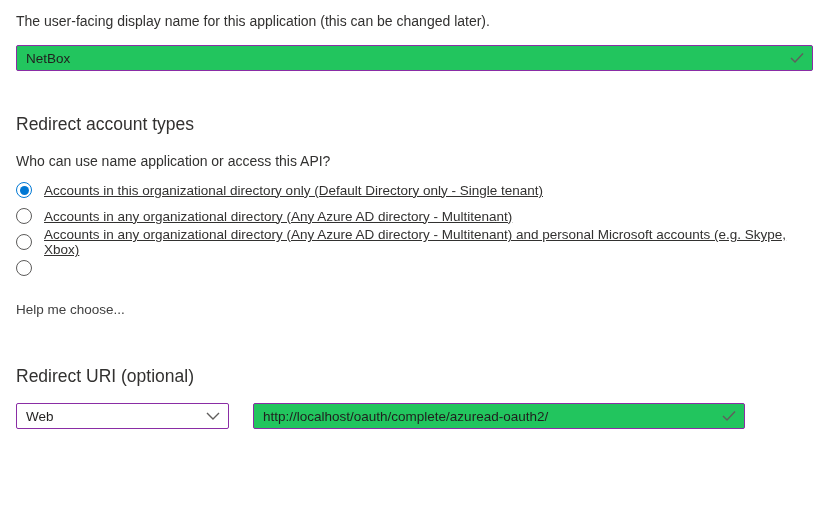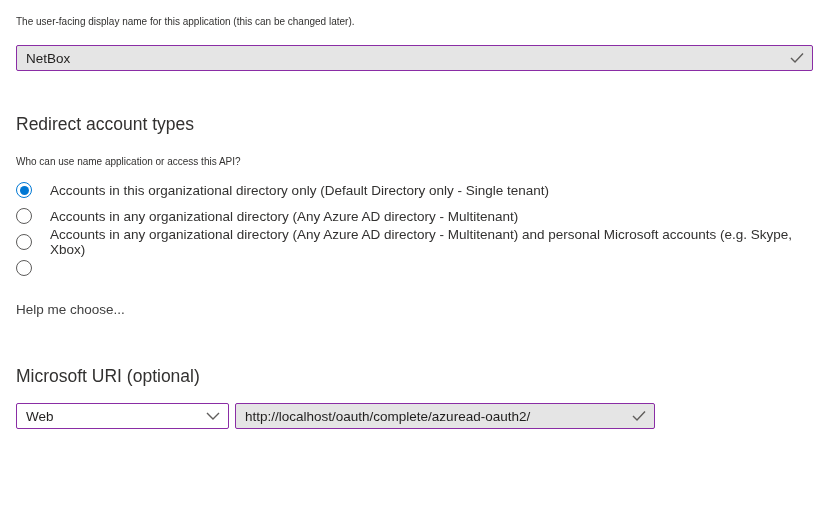--- a/index.html
+++ b/index.html
@@ -13,21 +13,21 @@
   .container { padding: 0 16px; width: 829px; }
 
   .section-heading {
     font-size: 17.5px;
     font-weight: 400;
     color: #323130;
     line-height: 22px;
   }
   .required-marker { color: #d13438; margin-right: 4px; font-size: 15px; }
   .desc-text {
-    font-size: 10px;
+    font-size: 14px;
     color: #323130;
     line-height: 19px;
   }
   .link {
     font-size: 13.5px;
     color: #404040;
     text-decoration: none;
     cursor: pointer;
     display: inline-block;
   }
@@ -43,21 +43,21 @@
   }
   .text-input {
     width: 100%; height: 100%;
     border: 1px solid #8a2da5;
     border-radius: 2px;
     padding: 0 30px 0 9px;
     font-size: 13.5px;
     font-family: inherit;
     color: #201f1e;
     outline: none;
-    background: #e5e5e5;
+    background: #22c55e;
   }
   .valid-check {
     position: absolute;
     right: 9px; top: 50%;
     transform: translateY(-50%);
     width: 14px; height: 11px;
     pointer-events: none;
   }
 
   
@@ -81,34 +81,35 @@
     justify-content: center;
   }
   .radio-row.selected .radio-circle { border-color: #0078d4; }
   .radio-row.selected .radio-circle::after {
     content: '';
     width: 9px; height: 9px;
     border-radius: 50%;
     background: #0078d4;
   }
   .radio-label {
-    margin-left: 18px;
+    margin-left: 12px;
     font-size: 13.5px;
     color: #323130;
+    text-decoration: underline;
   }
   .help-link { margin-top: 21px; }
 
   
   .ruri-heading { margin-top: 47px; }
   .ruri-desc { margin-top: 11px; max-width: 799px; }
   .ruri-row {
     margin-top: 16px;
     display: flex;
     align-items: center;
-    gap: 6px;
+    gap: 24px;
   }
   .select-wrap {
     position: relative;
     width: 213px; height: 26px;
   }
   .select-box {
     width: 100%; height: 100%;
     border: 1px solid #8a2da5;
     border-radius: 2px;
     background: #fff;
@@ -121,21 +122,21 @@
   }
   .chevron-down {
     position: absolute;
     right: 9px; top: 50%;
     transform: translateY(-50%);
     width: 14px; height: 8px;
     pointer-events: none;
   }
   .uri-input-wrap {
     position: relative;
-    width: 420px; height: 26px;
+    width: 492px; height: 26px;
   }
 </style>
 </head>
 <body>
 
 <div class="container">
 
   
   <div class="desc-text name-desc">The user-facing display name for this application (this can be changed later).</div>
   <div class="input-wrap">
@@ -163,21 +164,21 @@
       <span class="radio-label">Accounts in any organizational directory (Any Azure AD directory - Multitenant) and personal Microsoft accounts (e.g. Skype, Xbox)</span>
     </div>
     <div class="radio-row">
       <span class="radio-circle"></span>
     </div>
   </div>
 
   <a class="link help-link">Help me choose...</a>
 
   
-  <div class="section-heading ruri-heading">Microsoft URI (optional)</div>
+  <div class="section-heading ruri-heading">Redirect URI (optional)</div>
 
   <div class="ruri-row">
     <div class="select-wrap">
       <div class="select-box">
         <span>Web</span>
       </div>
       <svg class="chevron-down" viewBox="0 0 14 8">
         <path d="M1 1 L7 7 L13 1" fill="none" stroke="#605e5c" stroke-width="1.4"></path>
       </svg>
     </div>

